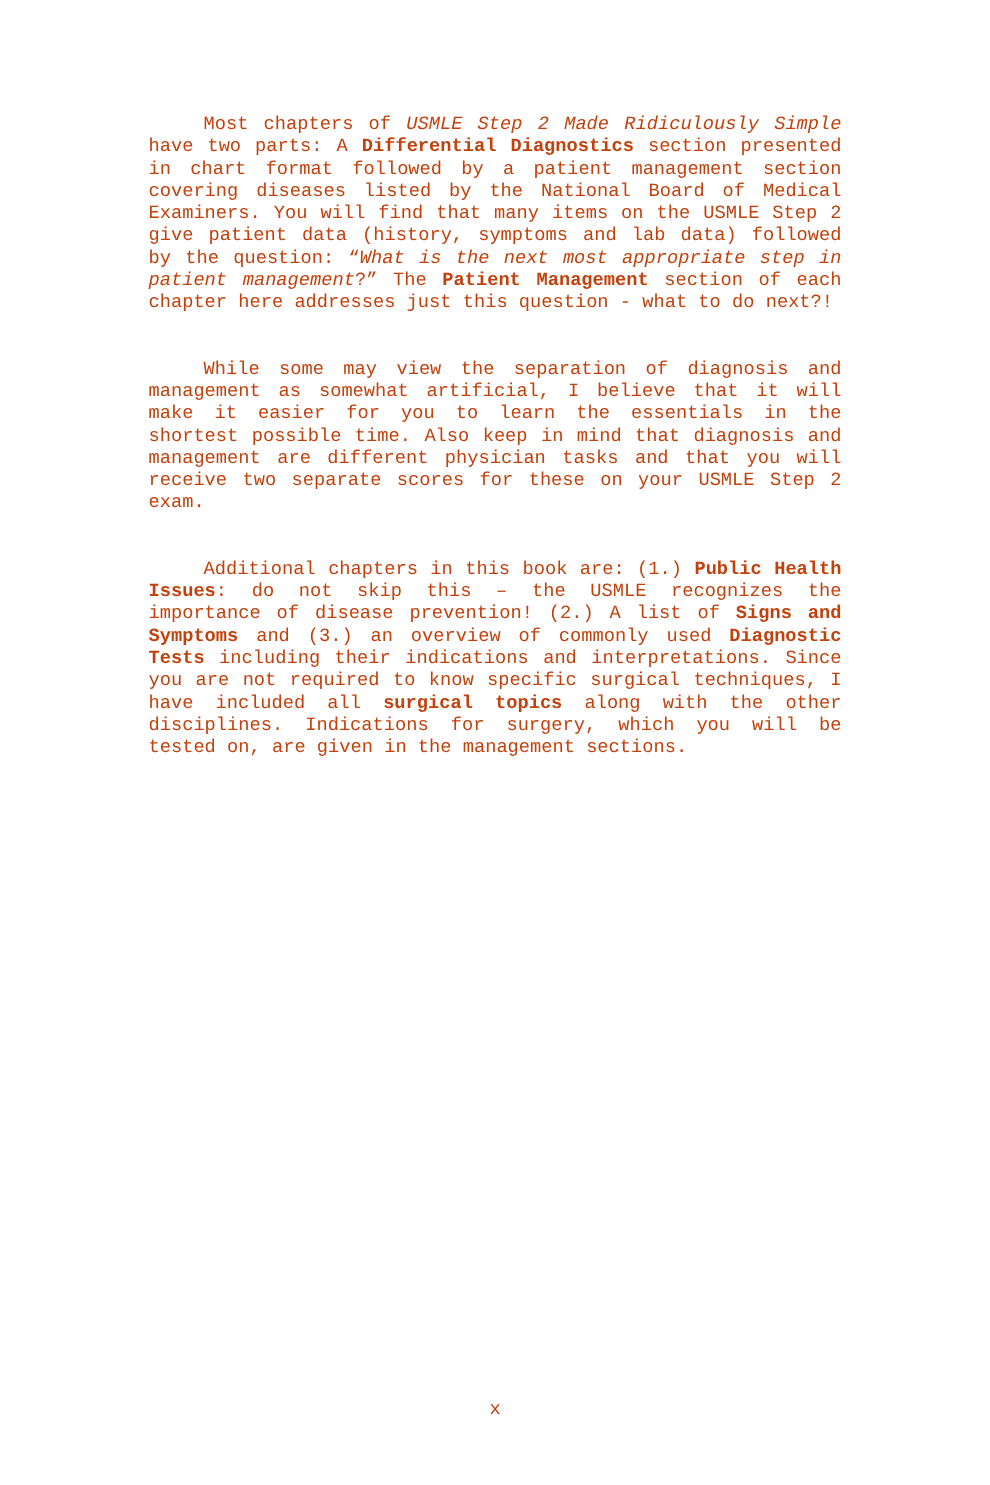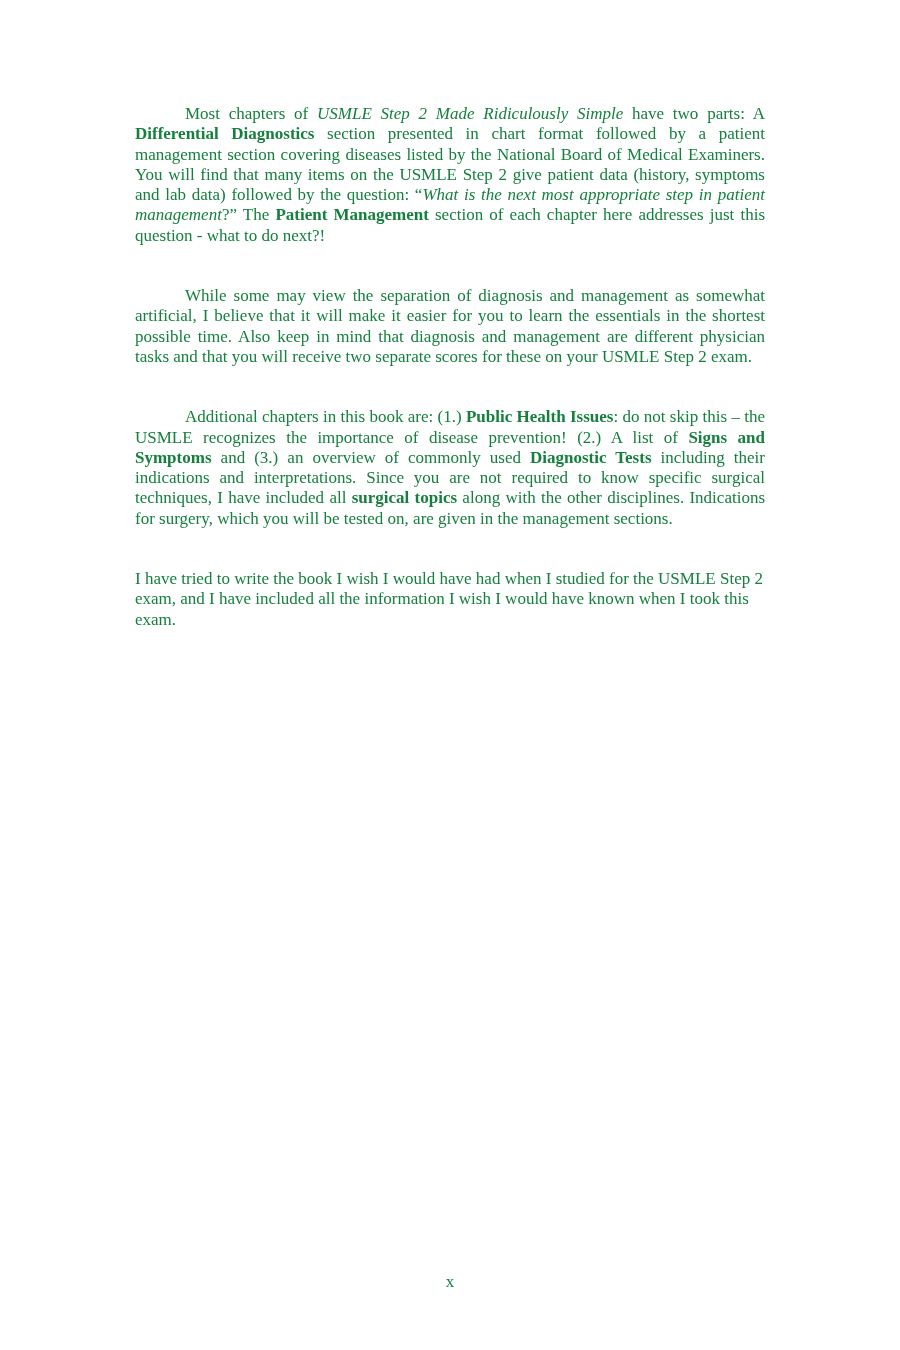--- a/index.html
+++ b/index.html
@@ -5,22 +5,22 @@
   html, body {
     margin: 0;
     padding: 0;
     background: #ffffff;
   }
   .page {
     position: relative;
     width: 900px;
     height: 1350px;
     background: #ffffff;
-    font-family: Liberation Serif, serif;
-    color: #15803d;
+    font-family: Liberation Mono, monospace;
+    color: #c2410c;
     overflow: hidden;
   }
   .content {
     position: absolute;
     left: 135px;
     top: 104px;
     width: 630px;
     font-size: 17px;
     line-height: 20.3px;
   }
@@ -50,16 +50,15 @@
   }
 </style>
 </head>
 <body>
 
 <div class="page">
   <div class="content">
     <p class="indent"><span>Most chapters of </span><span class="i">USMLE Step 2 Made Ridiculously Simple</span><span> have two parts: A </span><span class="b">Differential Diagnostics</span><span> section presented in chart format followed by a patient management section covering diseases listed by the National Board of Medical Examiners. You will find that many items on the USMLE Step 2 give patient data (history, symptoms and lab data) followed by the question: “</span><span class="i">What is the next most appropriate step in patient management</span><span>?” The </span><span class="b">Patient Management</span><span> section of each chapter here addresses just this question - what to do next?!</span></p>
     <p class="indent"><span>While some may view the separation of diagnosis and management as somewhat artificial, I believe that it will make it easier for you to learn the essentials in the shortest possible time. Also keep in mind that diagnosis and management are different physician tasks and that you will receive two separate scores for these on your USMLE Step 2 exam.</span></p>
     <p class="indent"><span>Additional chapters in this book are: (1.) </span><span class="b">Public Health Issues</span><span>: do not skip this – the USMLE recognizes the importance of disease prevention! (2.) A list of </span><span class="b">Signs and Symptoms</span><span> and (3.) an overview of commonly used </span><span class="b">Diagnostic Tests</span><span> including their indications and interpretations. Since you are not required to know specific surgical techniques, I have included all </span><span class="b">surgical topics</span><span> along with the other disciplines. Indications for surgery, which you will be tested on, are given in the management sections.</span></p>
-    <p class="left"><span>I have tried to write the book I wish I would have had when I studied for the USMLE Step 2 exam, and I have included all the information I wish I would have known when I took this exam.</span></p>
   </div>
   <div class="page-number">x</div>
 </div>
 
 </body></html>

